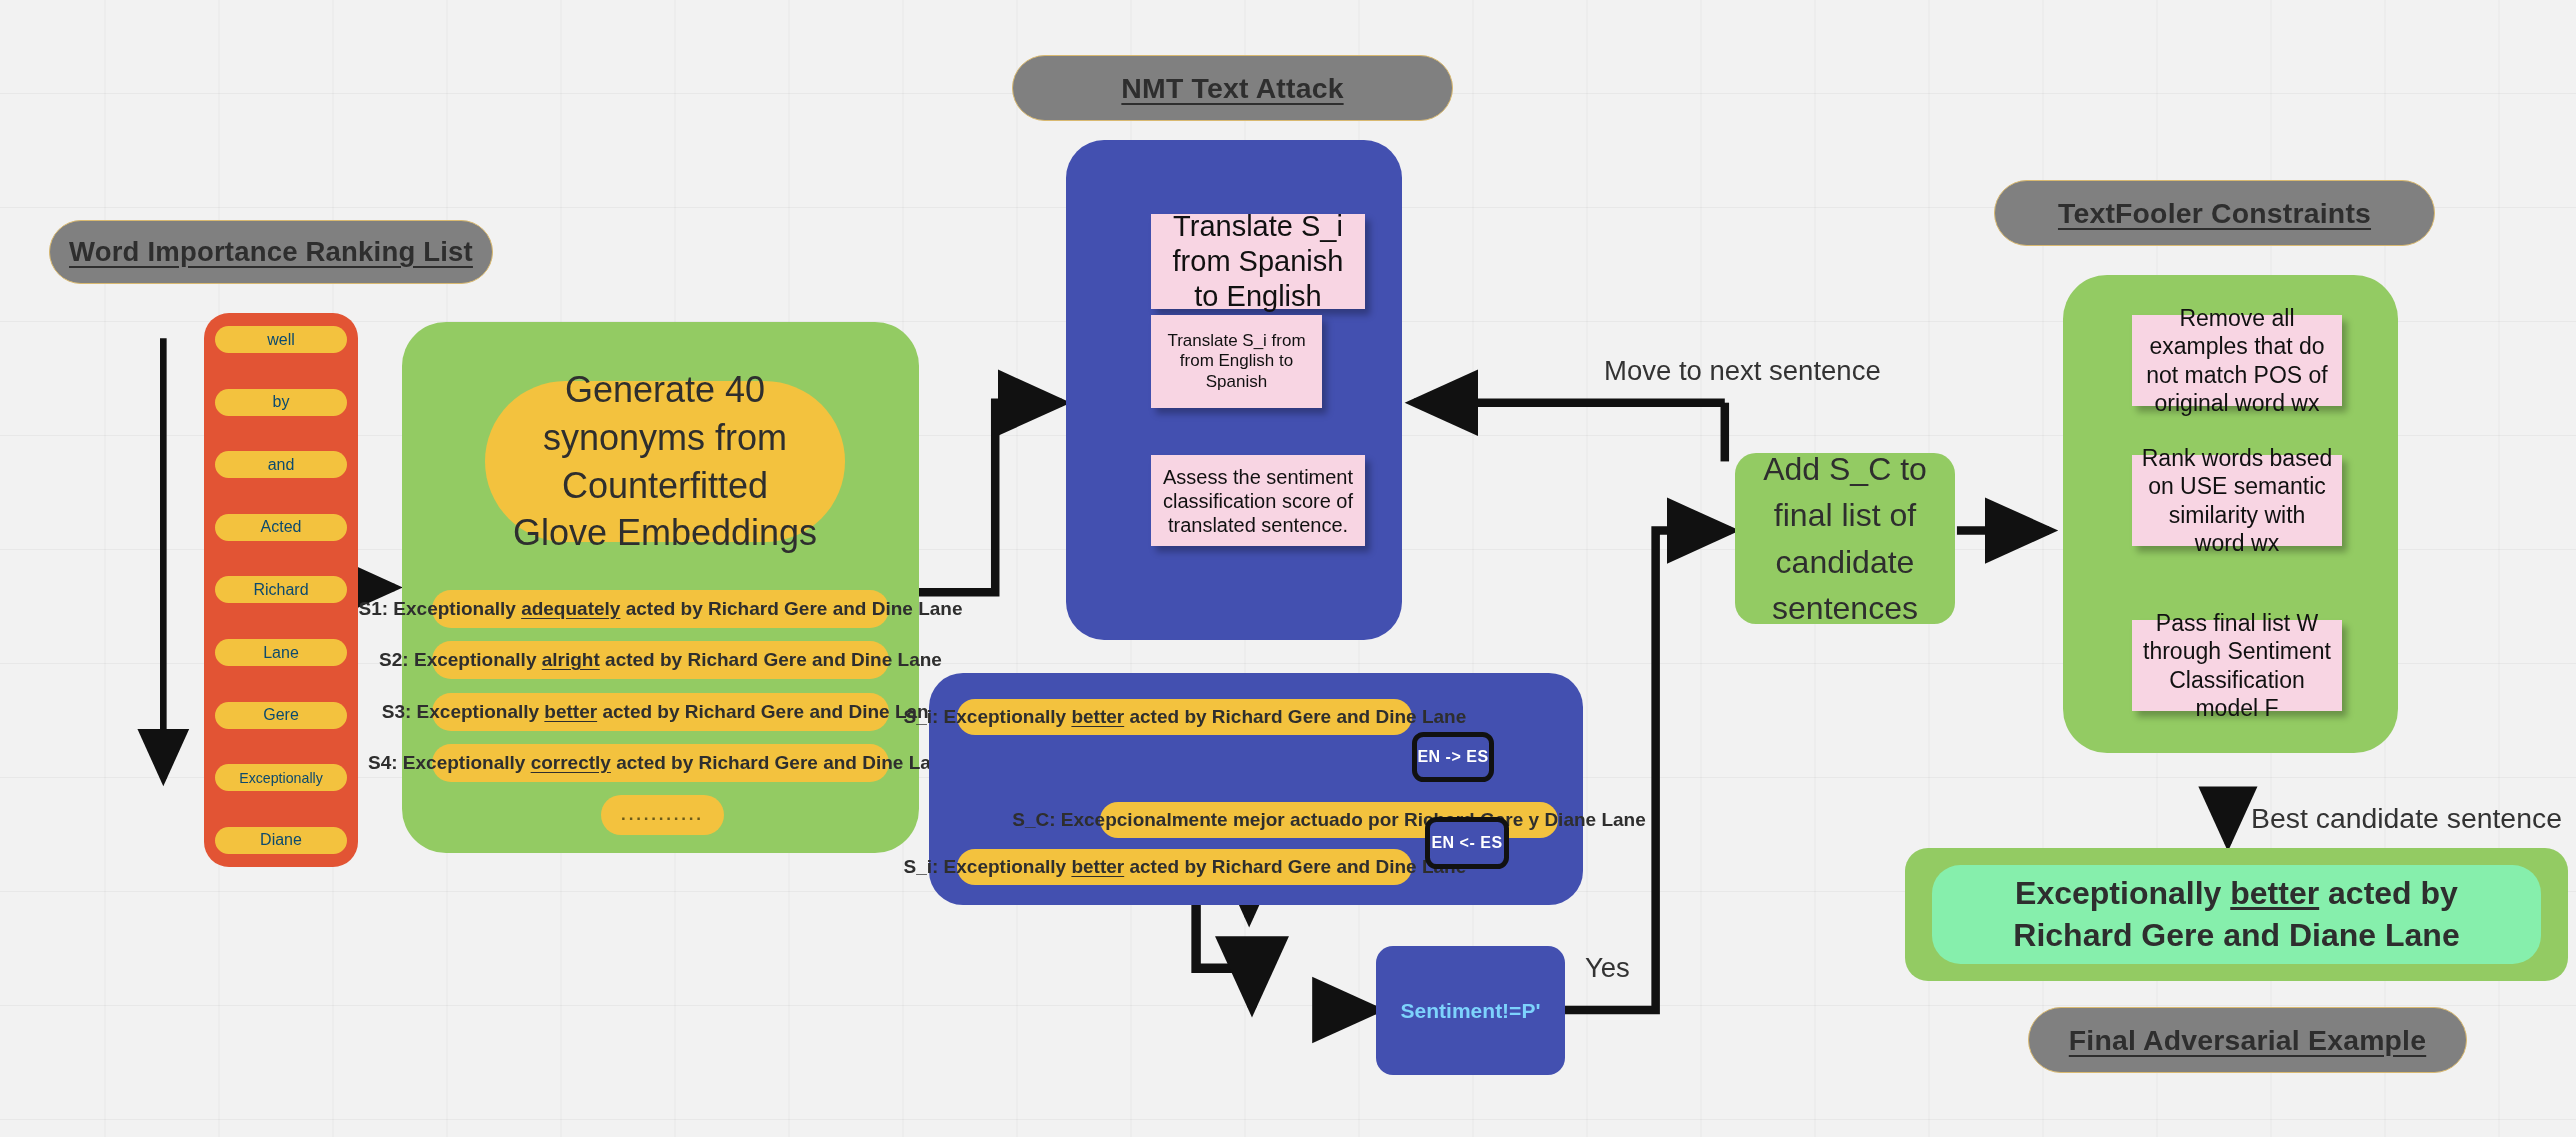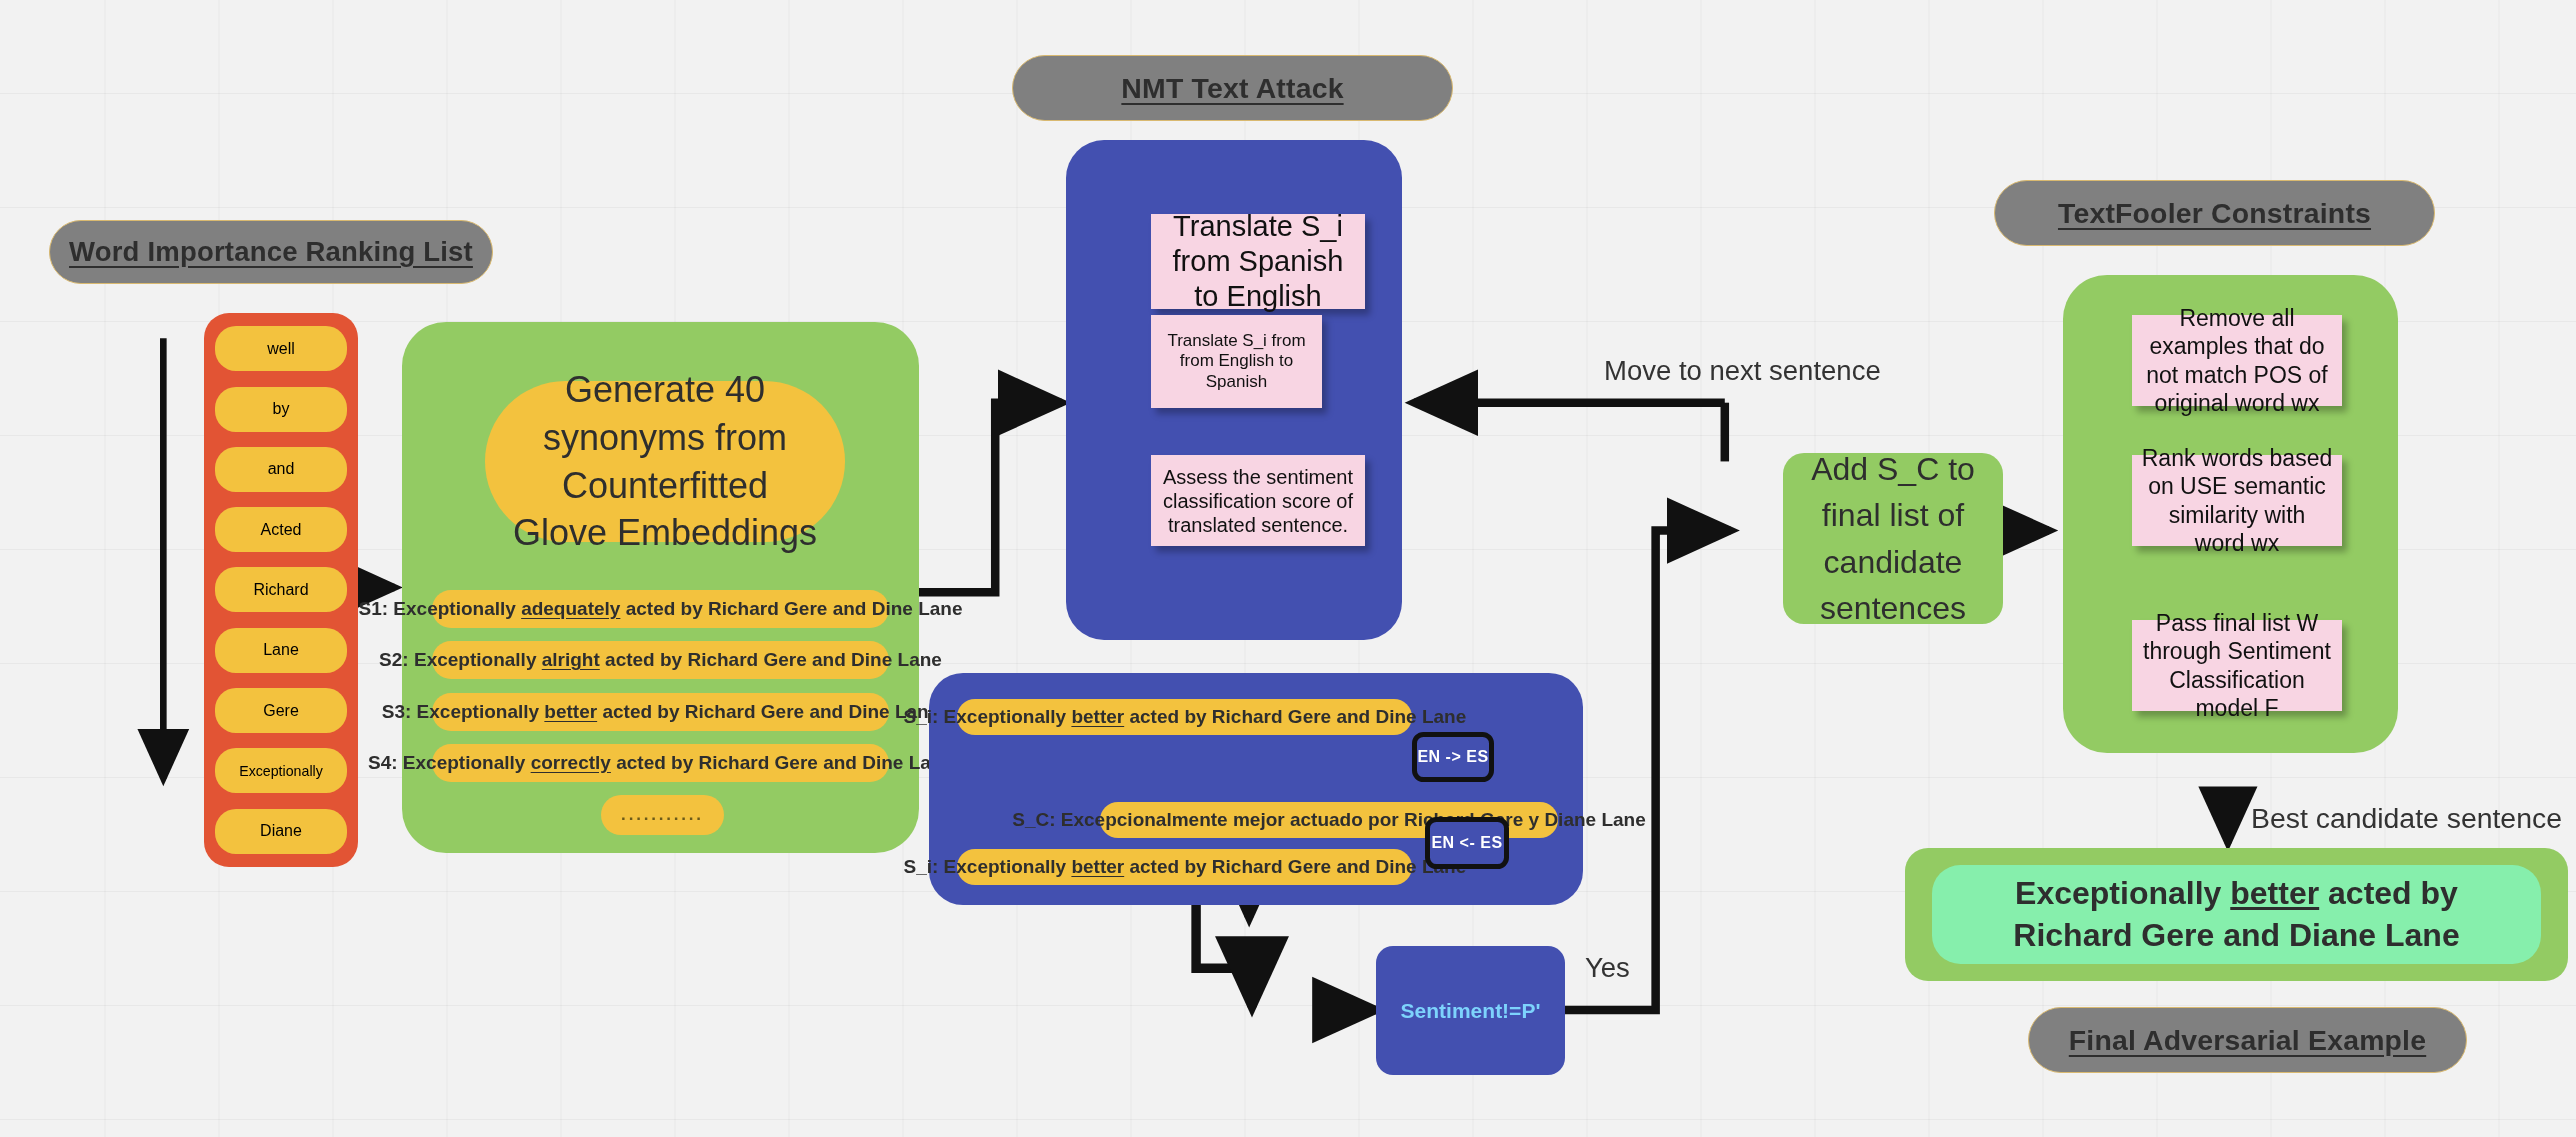--- a/index.html
+++ b/index.html
@@ -40,40 +40,39 @@
     background:#e25434;
     border-radius:25px;
     padding:13.3px 11.4px;
     display:flex;flex-direction:column;align-items:center;
     justify-content:space-between;
   }
   .word-chip{
     background:#f3c23e;
     border-radius:21px;
     width:100%;
-    height:45px;
-    display:flex;align-items:center;justify-content:center;
-    font-size:16px;color:#000000;
+    height:27px;
+    display:flex;align-items:center;justify-content:center;
+    font-size:16px;color:#0c4a6e;
   }
 
   
   .green-box{
     background:#93cb63;
     border-radius:44px;
   }
   .green-box-small{
     background:#93cb63;
     border-radius:21px;
     display:flex;align-items:center;justify-content:center;
     text-align:center;
     font-size:32px;
     line-height:1.45;
     color:#2e2e2e;
     padding:13.3px;
-    margin-left:48px;
   }
   .yellow-ellipse{
     position:absolute;
     background:#f3c23e;
     border-radius:161px;
     display:flex;align-items:center;justify-content:center;
     text-align:center;
     font-size:36px;line-height:1.32;color:#2e2e2e;
     padding:9.5px 25px;
     box-sizing:border-box;

